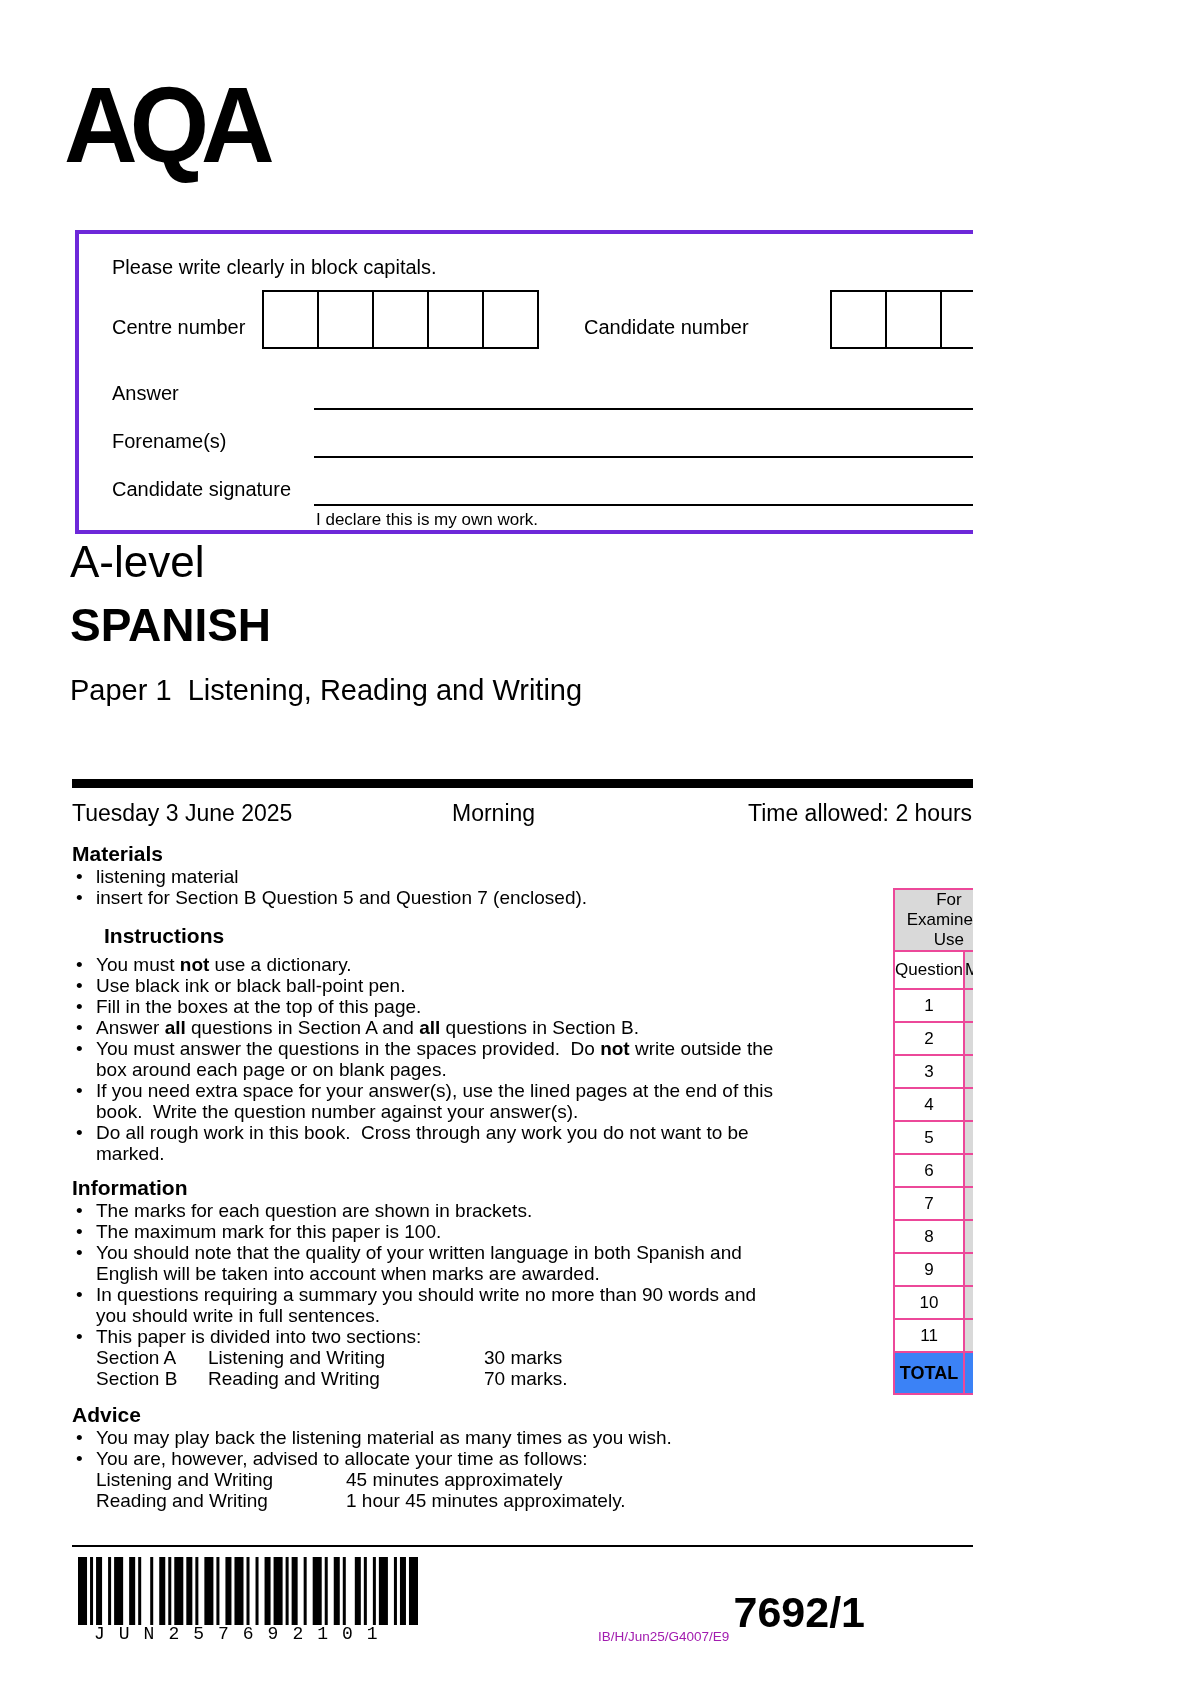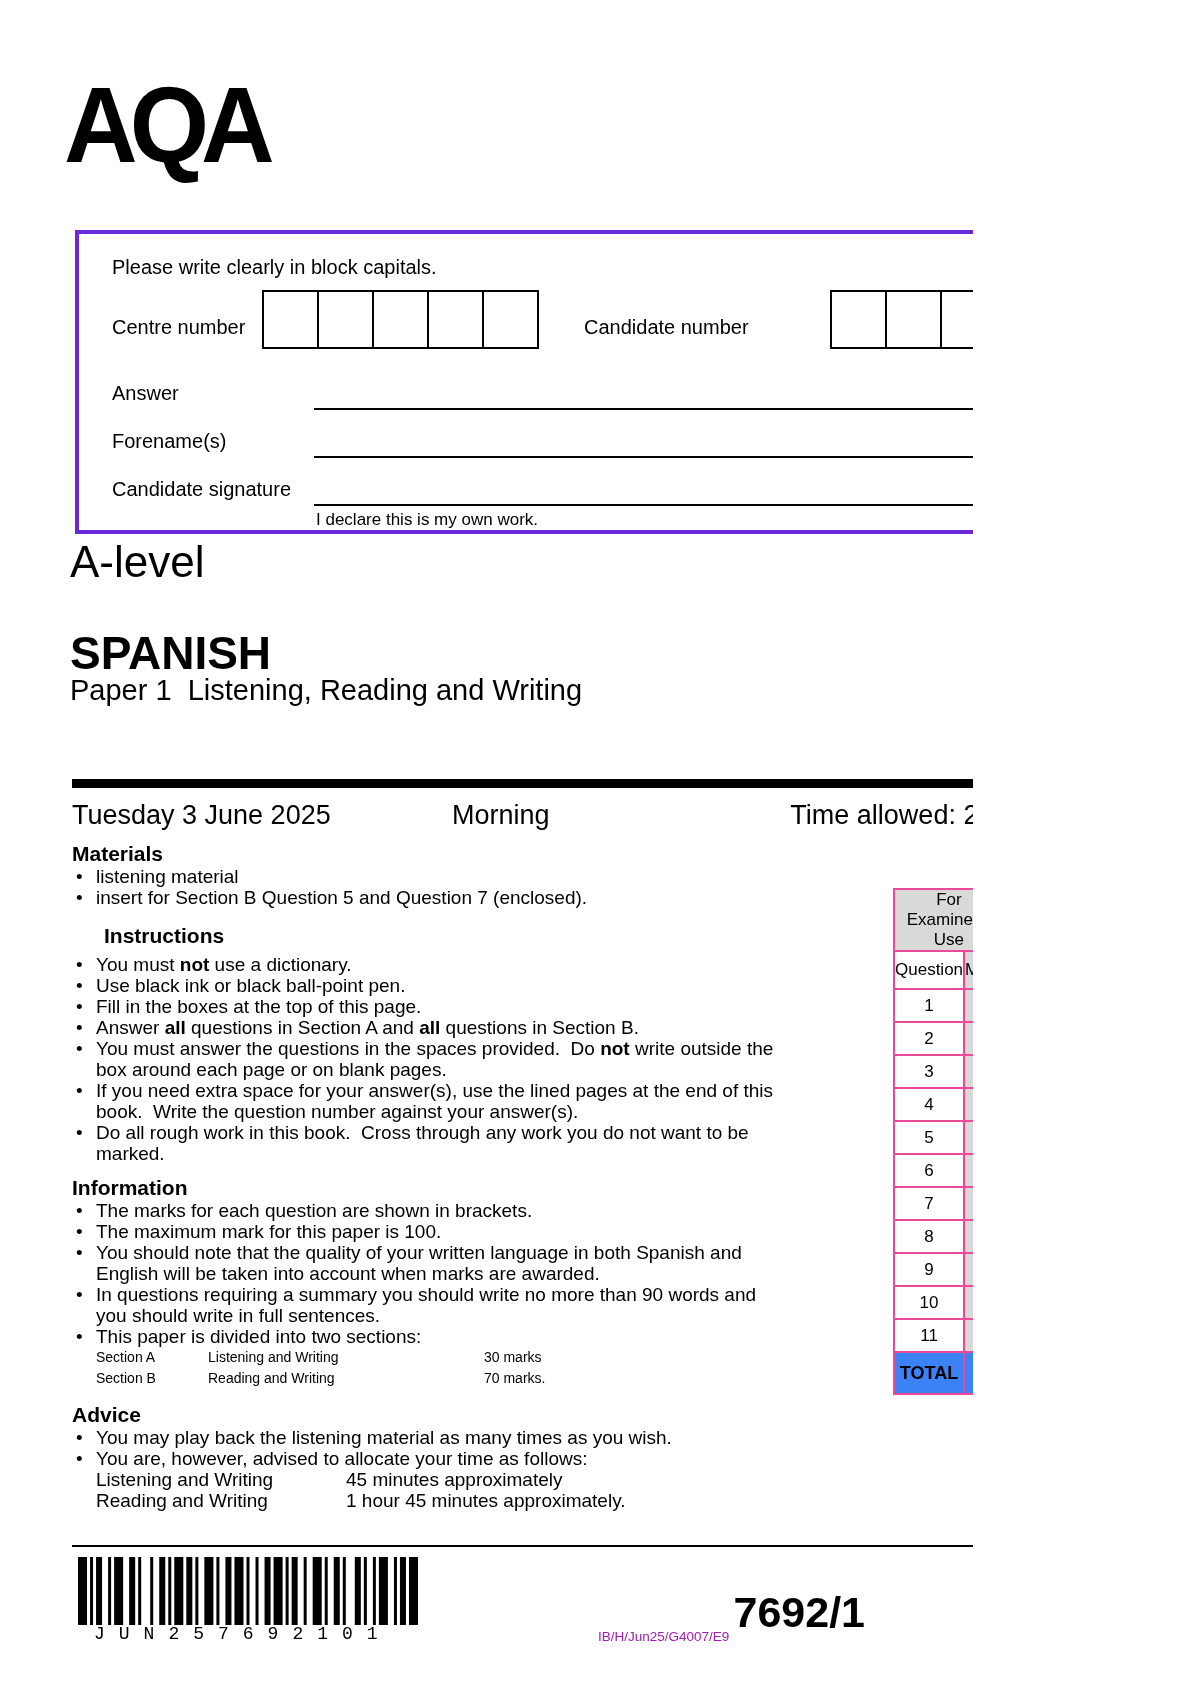--- a/index.html
+++ b/index.html
@@ -17,40 +17,40 @@
   .num-label{position:absolute;font-size:20px;}
   .boxes{position:absolute;display:flex;}
   .nbox{width:53px;height:55px;border:2px solid #000;border-left:none;background:#fff;}
   .nbox:first-child{border-left:2px solid #000;}
   .name-label{position:absolute;left:33px;font-size:20px;}
   .wline{position:absolute;left:235px;width:674px;border-bottom:2px solid #000;}
   .declare{position:absolute;left:237px;top:276px;font-size:17px;}
 
   
   .qual{position:absolute;left:70px;top:540px;font-size:44px;line-height:1;}
-  .subject{position:absolute;left:70px;top:602px;font-size:46px;font-weight:bold;line-height:1;margin-top:28px;}
+  .subject{position:absolute;left:70px;top:602px;font-size:46px;font-weight:bold;line-height:1;}
   .paper-title{position:absolute;left:70px;top:676px;font-size:29px;line-height:1;white-space:pre-wrap;}
   .rule-thick{position:absolute;left:72px;top:779px;width:1047px;height:9px;background:#000;}
 
   
   .session{position:absolute;left:72px;top:800px;width:1047px;display:grid;
-           grid-template-columns:380px 250px 1fr;font-size:27px;}
+           grid-template-columns:380px 250px 1fr;font-size:23px;}
   .session .ta{text-align:right;padding-right:28px;}
 
   
   .left-col{position:absolute;left:72px;top:842px;width:714px;}
   .section-h{font-weight:bold;font-size:21px;line-height:24px;}
   .mt1{margin-top:16px;margin-left:32px;} .mt2{margin-top:12px;} .mt3{margin-top:14px;}
   .line{font-size:19px;line-height:21px;white-space:pre-wrap;}
   .bullet-item{display:flex;font-size:19px;line-height:21px;}
   .bullet-item.first{margin-top:6px;}
   .bdot{flex:none;width:24px;padding-left:4px;box-sizing:border-box;}
   .btext{flex:1;white-space:pre-wrap;}
   .sections-grid{display:grid;grid-template-columns:112px 276px auto;padding-left:24px;
-                 font-size:14px;line-height:21px;}
+                 font-size:19px;line-height:21px;}
   .alloc-grid{display:grid;grid-template-columns:250px auto;padding-left:24px;
               font-size:19px;line-height:21px;}
 
   
   .examiner{position:absolute;left:893px;top:888px;border-collapse:collapse;}
   .examiner td,.examiner th{border:2px solid #ec4899;font-size:17px;font-weight:normal;
                             text-align:center;padding:0;}
   .ex-title{height:44px;background:#d9d9d9;font-size:17px;}
   .ex-head .q-cell{height:36px;}
   .q-cell{width:100px;background:#fff;}

